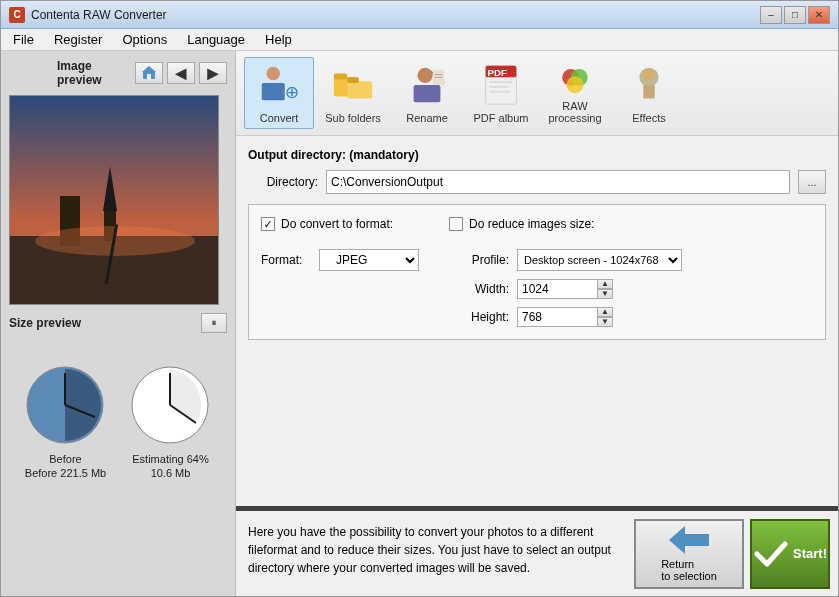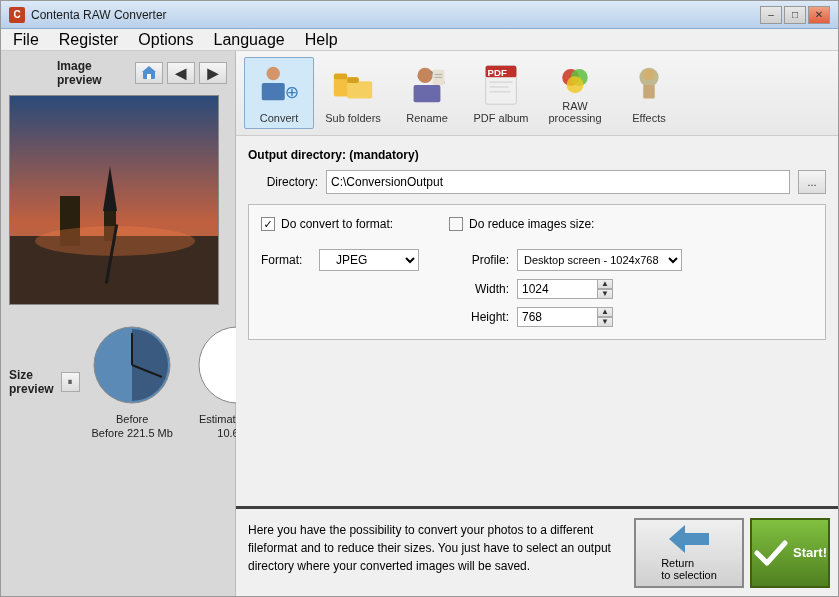--- a/index.html
+++ b/index.html
@@ -70,21 +70,21 @@
       background: #f0f0f0;
       border-bottom: 1px solid #ccc;
       display: flex;
       align-items: center;
       height: 22px;
       padding: 0 4px;
       gap: 4px;
     }
     .menu-item {
       padding: 2px 8px;
-      font-size: 16px;
+      font-size: 13px;
       cursor: pointer;
       color: #000;
     }
     .main-area {
       display: flex;
       flex: 1;
       overflow: hidden;
     }
     .left-panel {
       width: 235px;
@@ -129,22 +129,22 @@
       position: absolute;
       bottom: 20px;
       left: 100px;
       width: 3px;
       height: 60px;
       background: #1a1a1a;
       transform: rotate(10deg);
     }
     .size-preview-section {
       display: flex;
-      flex-direction: row;
-      gap: 10px;
+      flex-direction: column;
+      gap: 20px;
     }
     .size-preview-header {
       display: flex;
       align-items: center;
       justify-content: space-between;
     }
     .size-preview-label {
       font-size: 12px;
       font-weight: bold;
       color: #222;
@@ -353,21 +353,21 @@
     .profile-select {
       height: 22px;
       border: 1px solid #aaa;
       background: white;
       font-size: 11px;
       padding: 0 2px;
       width: 165px;
     }
     .bottom-bar {
       background: #f0f0f0;
-      border-top: 3px solid #404040;
+      border-top: 5px solid #404040;
       display: flex;
       align-items: stretch;
       padding: 8px;
       gap: 8px;
       height: 90px;
     }
     .info-text {
       flex: 1;
       font-size: 12px;
       color: #000;

